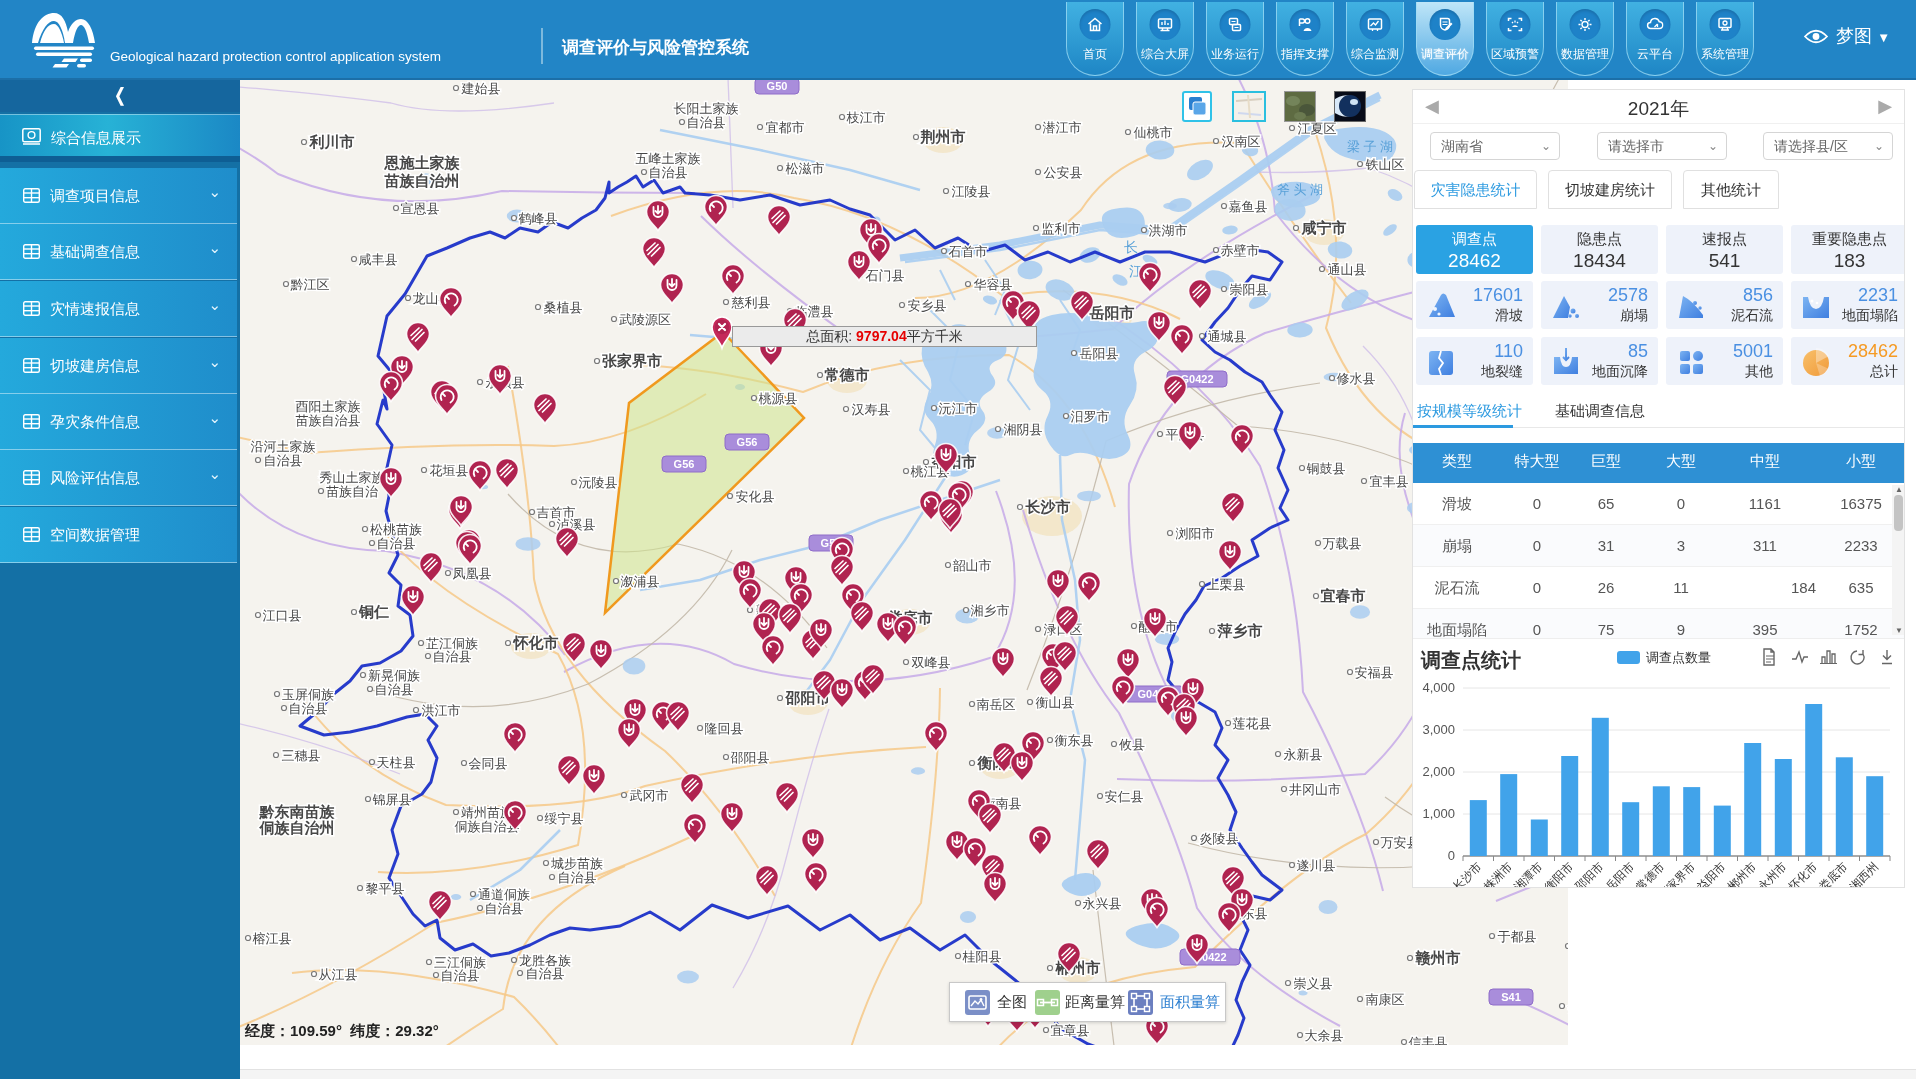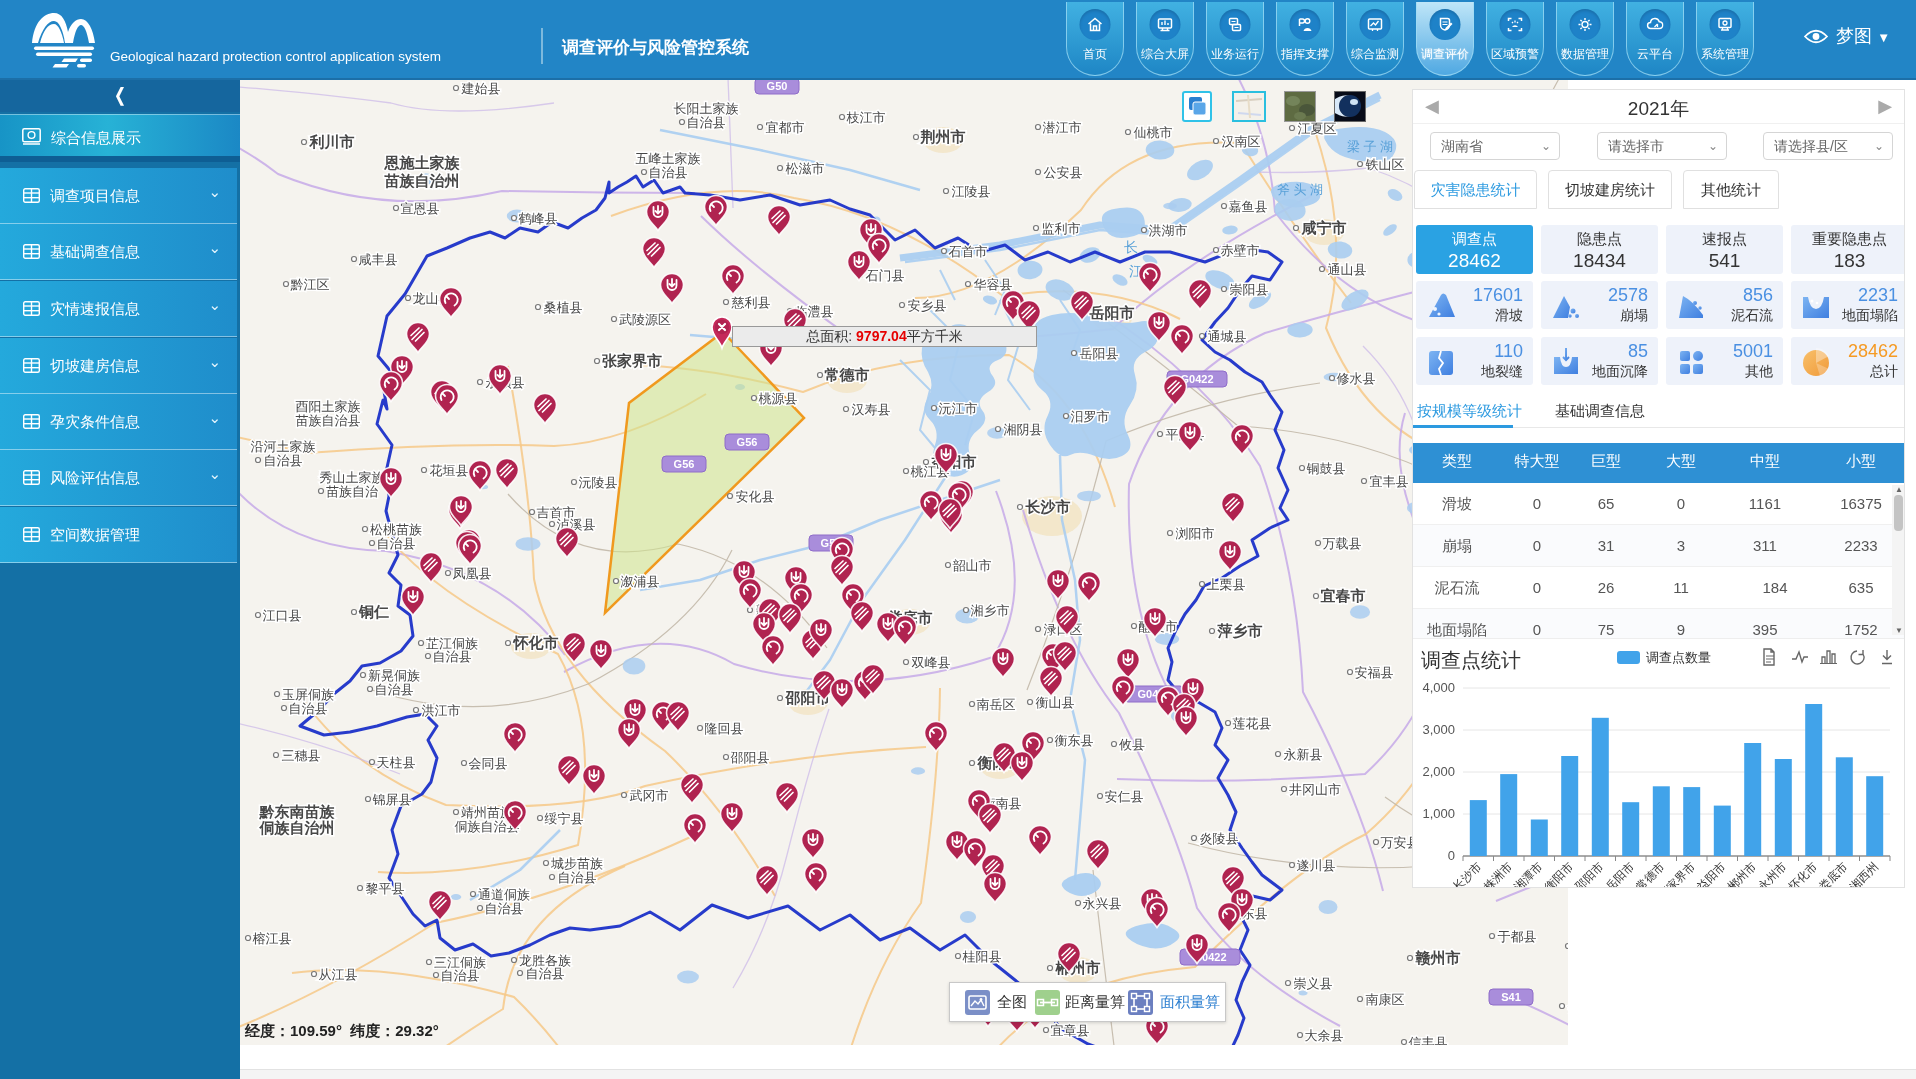--- a/index.html
+++ b/index.html
@@ -44,21 +44,21 @@
 #rp .subtab1 {position:absolute;left:4px;top:312px;font-size:15px;color:#2c9ae0}
 #rp .subtab2 {position:absolute;left:142px;top:312px;font-size:15px;color:#333}
 #rp .subline {position:absolute;left:0;top:337px;width:100%;height:1px;background:#e8e8e8}
 #rp .subhl {position:absolute;left:0;top:335px;width:100px;height:3px;background:#2c9ae0}
 #thead {position:absolute;left:0;top:353px;width:493px;height:40px;background:#2e90d4;color:#fff;font-weight:normal;font-size:15px}
 #tbody {position:absolute;left:0;top:393px;width:493px;height:155px;overflow:hidden;font-size:15px;color:#555}
 .trow {position:absolute;left:0;width:493px;height:42px;line-height:42px;border-bottom:1px solid #f0f0f0}
 #tsb {position:absolute;left:479px;top:395px;width:13px;height:150px;background:#f4f4f4}
 #tsb .th {position:absolute;left:2px;top:10px;width:9px;height:36px;background:#c4c4c4;border-radius:4px}
 #chart {position:absolute;left:0;top:548px;width:493px;height:251px;background:#fff;border-top:1px solid #eee}
-#chart .ct {position:absolute;left:8px;top:8px;font-size:20px;font-weight:normal;color:#333}
+#chart .ct {position:absolute;left:8px;top:8px;font-size:20px;font-weight:bold;color:#333}
 #chart .lg {position:absolute;left:204px;top:12px;width:23px;height:13px;background:#41a3ea;border-radius:3px}
 #chart .lt {position:absolute;left:233px;top:10px;font-size:13px;color:#333}
 
 .mo {position:absolute;z-index:10}
 #tip {left:732px;top:326px;width:305px;height:21px;background:#ebebeb;border:1px solid #999;text-align:center;font-size:14px;color:#333;line-height:19px}
 #tip b {color:#e60000}
 #coords {left:245px;top:1022px;font-size:15px;font-weight:bold;color:#222}
 #mtools {left:949px;top:982px;width:277px;height:40px;background:#fff;border:1px solid #c8c8c8;box-shadow:0 1px 3px rgba(0,0,0,0.15)}
 .mtool-ic {position:absolute;top:7px;width:25px;height:25px;border-radius:3px}
 .mtool-tx {position:absolute;top:10px;font-size:15px;color:#333}
@@ -1111,21 +1111,21 @@
         <div style="position:absolute;left:138px;width:110px;text-align:center">31</div>
         <div style="position:absolute;left:213px;width:110px;text-align:center">3</div>
         <div style="position:absolute;left:297px;width:110px;text-align:center">311</div>
         <div style="position:absolute;left:393px;width:110px;text-align:center">2233</div>
       </div>
       <div class="trow" style="top:84px;background:#fff">
         <div style="position:absolute;left:-11px;width:110px;text-align:center">泥石流</div>
         <div style="position:absolute;left:69px;width:110px;text-align:center">0</div>
         <div style="position:absolute;left:138px;width:110px;text-align:center">26</div>
         <div style="position:absolute;left:213px;width:110px;text-align:center">11</div>
-        <div style="position:absolute;left:307px;width:110px;text-align:center">184</div>
+        <div style="position:absolute;left:293px;width:110px;text-align:right">184</div>
         <div style="position:absolute;left:393px;width:110px;text-align:center">635</div>
       </div>
       <div class="trow" style="top:126px;background:#fafbfd">
         <div style="position:absolute;left:-11px;width:110px;text-align:center">地面塌陷</div>
         <div style="position:absolute;left:69px;width:110px;text-align:center">0</div>
         <div style="position:absolute;left:138px;width:110px;text-align:center">75</div>
         <div style="position:absolute;left:213px;width:110px;text-align:center">9</div>
         <div style="position:absolute;left:297px;width:110px;text-align:center">395</div>
         <div style="position:absolute;left:393px;width:110px;text-align:center">1752</div>
       </div>

